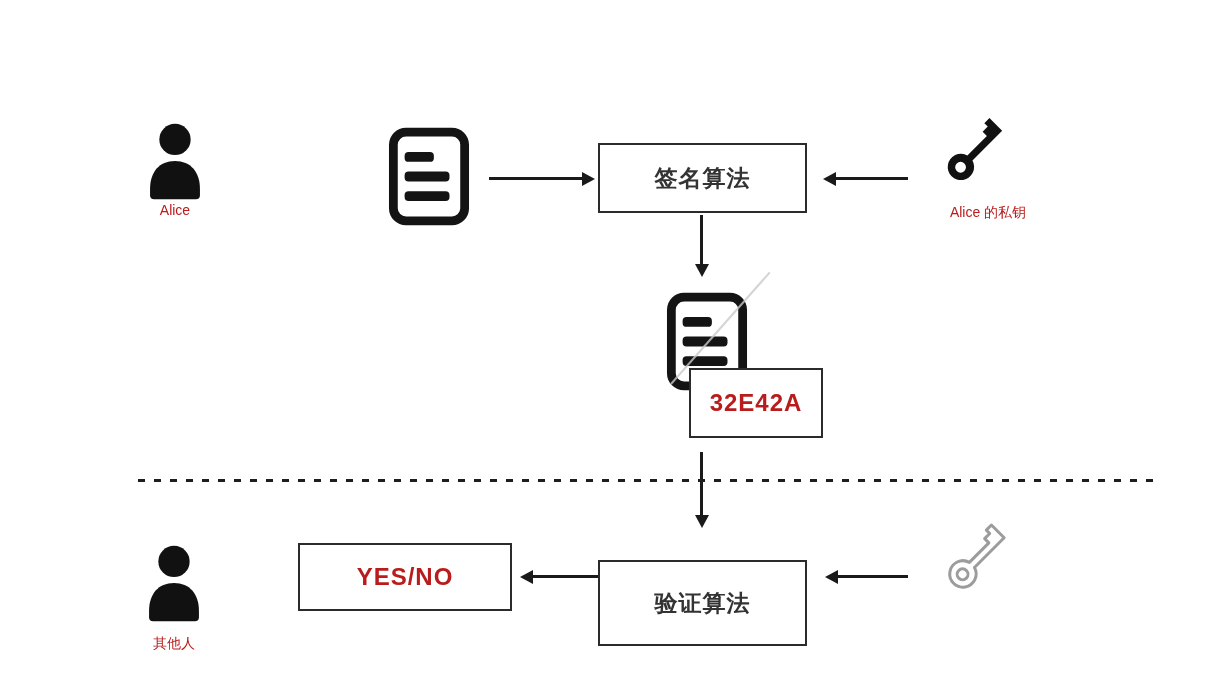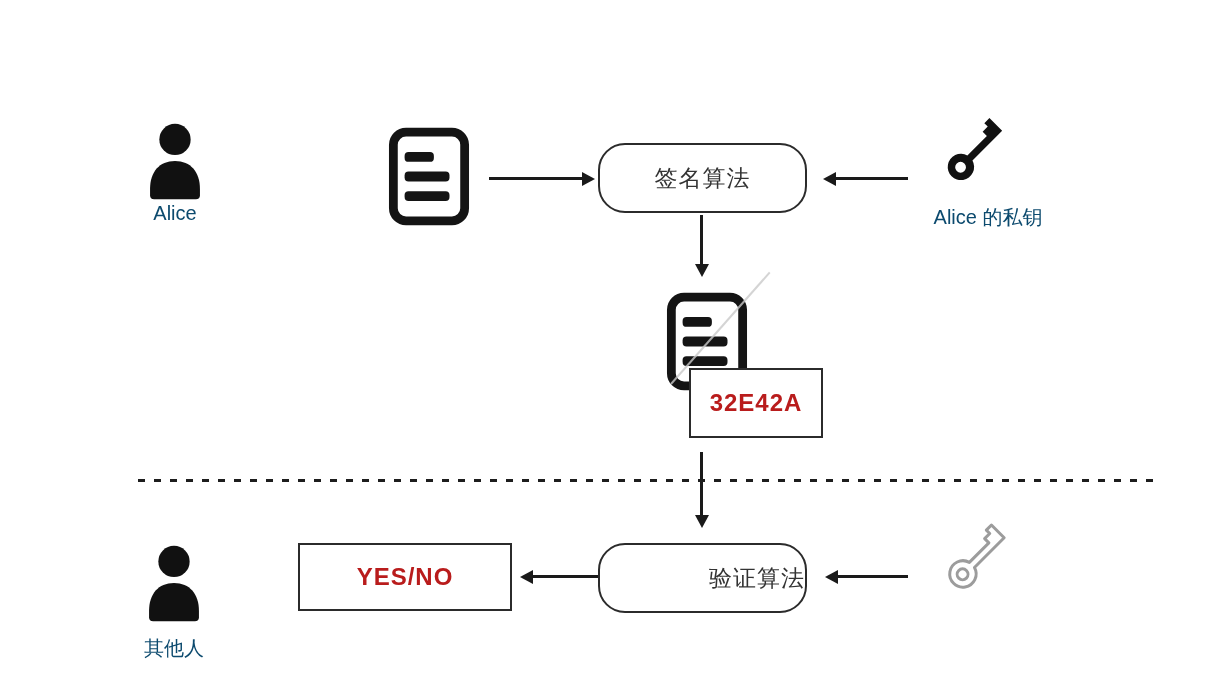--- a/index.html
+++ b/index.html
@@ -16,28 +16,28 @@
   .fbox{
     position:absolute;
     background:#ffffff;
     border:2px solid #2b2b2b;
     display:flex;align-items:center;justify-content:center;
     box-sizing:border-box;
     font-size:23px;
     letter-spacing:1px;
     color:#333333;
   }
-  .fbox.cjk{font-weight:400;border-radius:27px;}
+  .fbox.cjk{font-weight:700;}
   .fbox.latin{font-weight:700;font-size:24px;color:#b91c1c;}
   
   .caption{
     position:absolute;
     text-align:center;
-    font-size:20px;
-    color:#0c4a6e;
+    font-size:14px;
+    color:#b91c1c;
     white-space:nowrap;
   }
   
   .arrow-h{position:absolute;height:3px;background:#1a1a1a;}
   .arrow-v{position:absolute;width:3px;background:#1a1a1a;}
   .arrow-h.point-right::after{
     content:"";position:absolute;right:-12px;top:50%;transform:translateY(-50%);
     border-top:7px solid transparent;border-bottom:7px solid transparent;
     border-left:13px solid #1a1a1a;
   }
@@ -118,21 +118,21 @@
     <path d="M50 68 C 23 68 7 87 7 116 L7 127 Q7 134 14 134 L86 134 Q93 134 93 127 L93 116 C93 87 77 68 50 68 Z" fill="#111"></path>
   </svg>
   <div class="caption" style="left:114px;top:635px;width:120px;">其他人</div>
 
   <div class="fbox latin" style="left:298px;top:543px;width:214px;height:68px;">
     <span>YES/NO</span>
   </div>
 
   <div class="arrow-h point-left" style="left:532px;top:575px;width:66px;"></div>
 
-  <div class="fbox cjk" style="left:598px;top:543px;width:209px;height:70px;justify-content:flex-end;">
+  <div class="fbox cjk" style="left:598px;top:560px;width:209px;height:86px;">
     <span>验证算法</span>
   </div>
 
   <div class="arrow-h point-left" style="left:837px;top:575px;width:71px;"></div>
 
   <svg class="abs" style="left:932px;top:512px;" width="90" height="90" viewBox="0 0 90 90">
     <path transform="translate(45,47) rotate(-45) scale(0.60) translate(-59,-29)" fill-rule="evenodd" fill="#ffffff" stroke="#9c9c9c" stroke-width="5" stroke-linejoin="round" d="M 46 24 L 92 24 L 92 14 L 104 14 L 104 6 L 116 6 L 116 36 L 46 36 A 22 22 0 1 1 46 24 Z
              M 33 30 A 9 9 0 1 1 15 30 A 9 9 0 1 1 33 30 Z"></path>
   </svg>
 

